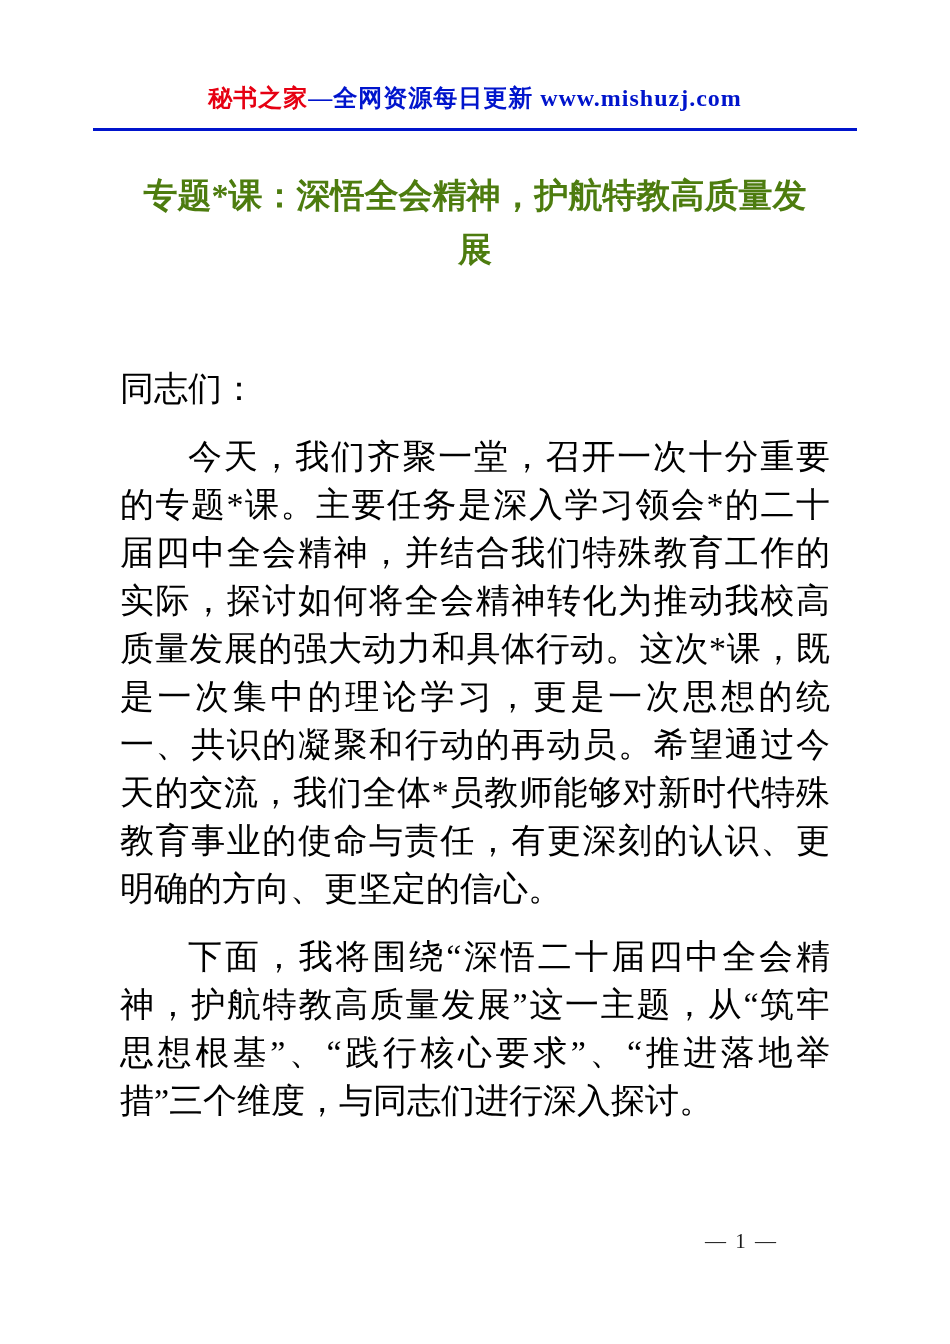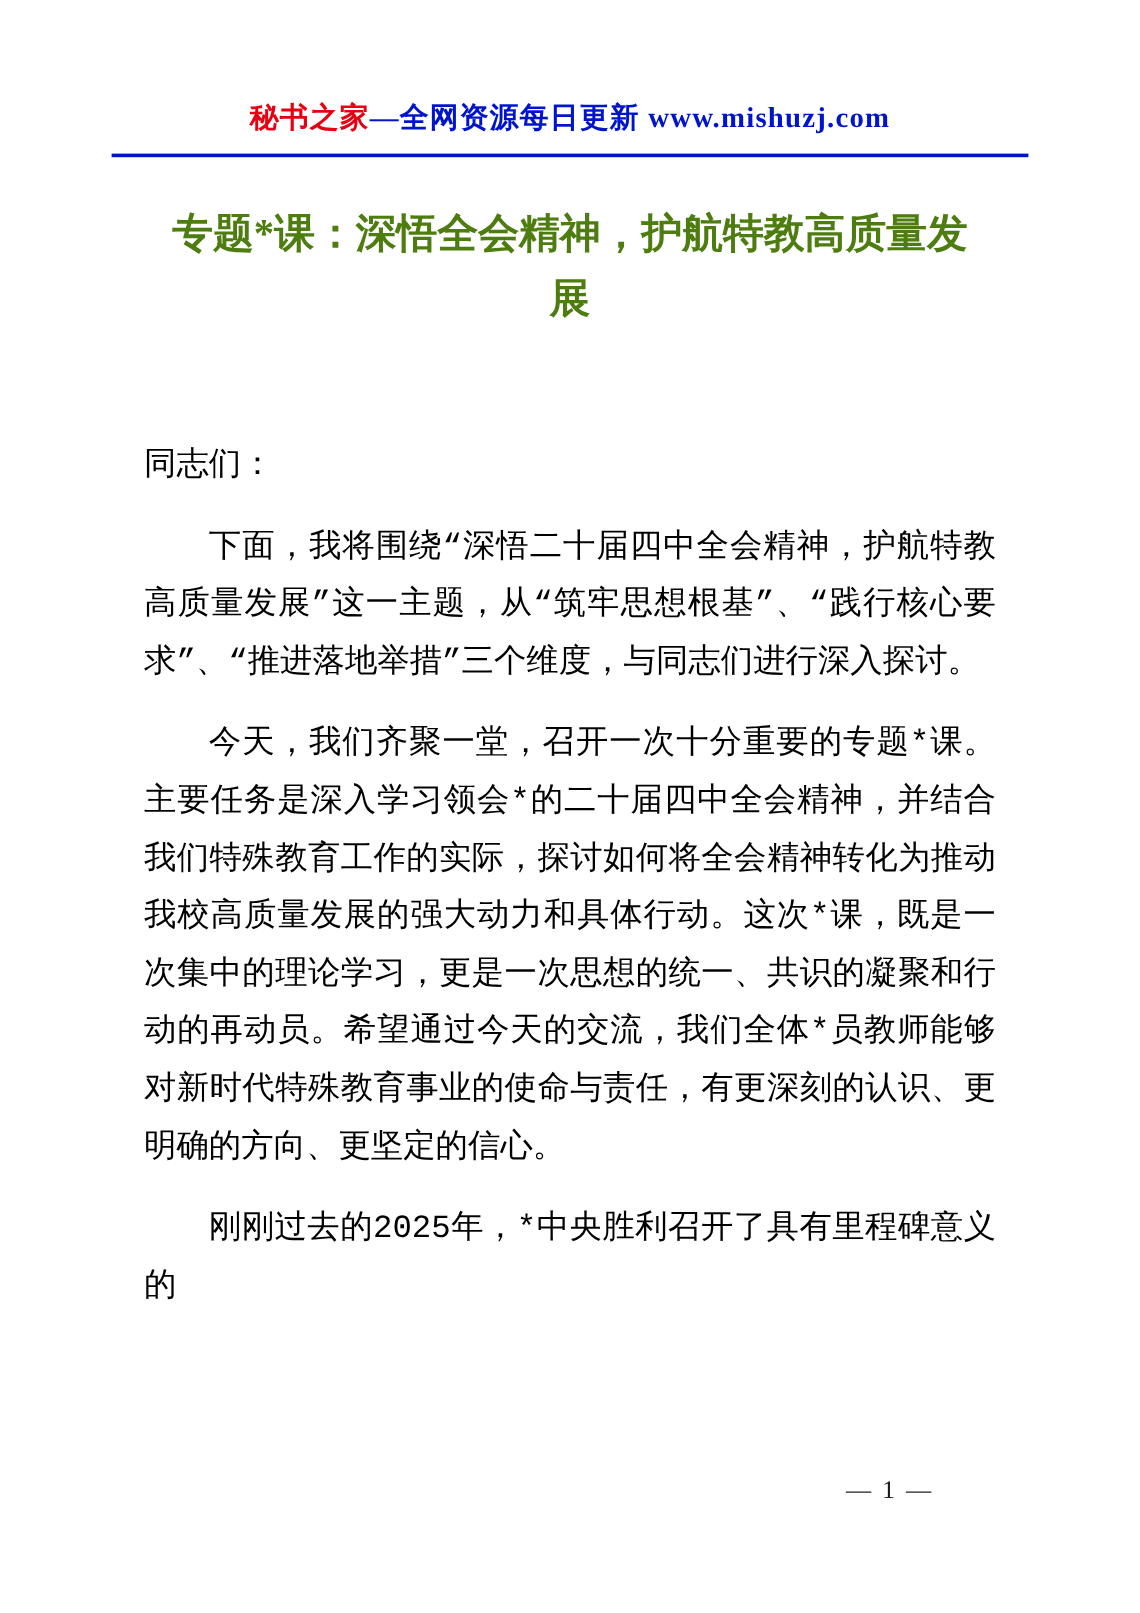--- a/index.html
+++ b/index.html
@@ -39,25 +39,24 @@
     margin: 38px auto 0;
     text-align: center;
     font-size: 34px;
     line-height: 54px;
     font-weight: bold;
     color: #4d7c0f;
     word-break: break-all;
   }
   .doc-body {
     margin: 88px 120px 0 120px;
-    font-size: 27px;
+    font-size: 34px;
     line-height: 48px;
     text-align: justify;
     word-break: break-all;
-    font-family: Liberation Mono, monospace;
   }
   .doc-body p { margin: 0 0 20px 0; }
   .doc-body p.indent { text-indent: 2em; }
   .doc-body p.heading { font-weight: bold; }
   .page-footer {
     position: absolute;
     right: 172px;
     bottom: 90px;
     font-size: 21px;
     letter-spacing: 2px;
@@ -70,20 +69,19 @@
 <div class="page">
 
   <div class="site-header"><span class="brand">秘书之家</span><span class="tagline">—全网资源每日更新 </span><span class="url">www.mishuzj.com</span></div>
 
   <hr class="header-rule">
 
   <h1 class="doc-title">专题*课：深悟全会精神，护航特教高质量发展</h1>
 
   <div class="doc-body">
     <p class="salutation">同志们：</p>
+    <p class="indent">今天，我们齐聚一堂，召开一次十分重要的专题*课。主要任务是深入学习领会*的二十届四中全会精神，并结合我们特殊教育工作的实际，探讨如何将全会精神转化为推动我校高质量发展的强大动力和具体行动。这次*课，既是一次集中的理论学习，更是一次思想的统一、共识的凝聚和行动的再动员。希望通过今天的交流，我们全体*员教师能够对新时代特殊教育事业的使命与责任，有更深刻的认识、更明确的方向、更坚定的信心。</p>
     <p class="indent">下面，我将围绕“深悟二十届四中全会精神，护航特教高质量发展”这一主题，从“筑牢思想根基”、“践行核心要求”、“推进落地举措”三个维度，与同志们进行深入探讨。</p>
-    <p class="indent">今天，我们齐聚一堂，召开一次十分重要的专题*课。主要任务是深入学习领会*的二十届四中全会精神，并结合我们特殊教育工作的实际，探讨如何将全会精神转化为推动我校高质量发展的强大动力和具体行动。这次*课，既是一次集中的理论学习，更是一次思想的统一、共识的凝聚和行动的再动员。希望通过今天的交流，我们全体*员教师能够对新时代特殊教育事业的使命与责任，有更深刻的认识、更明确的方向、更坚定的信心。</p>
-    <p class="indent">刚刚过去的2025年，*中央胜利召开了具有里程碑意义的</p>
   </div>
 
   <div class="page-footer">— 1 —</div>
 
 </div>
 
 </body></html>

